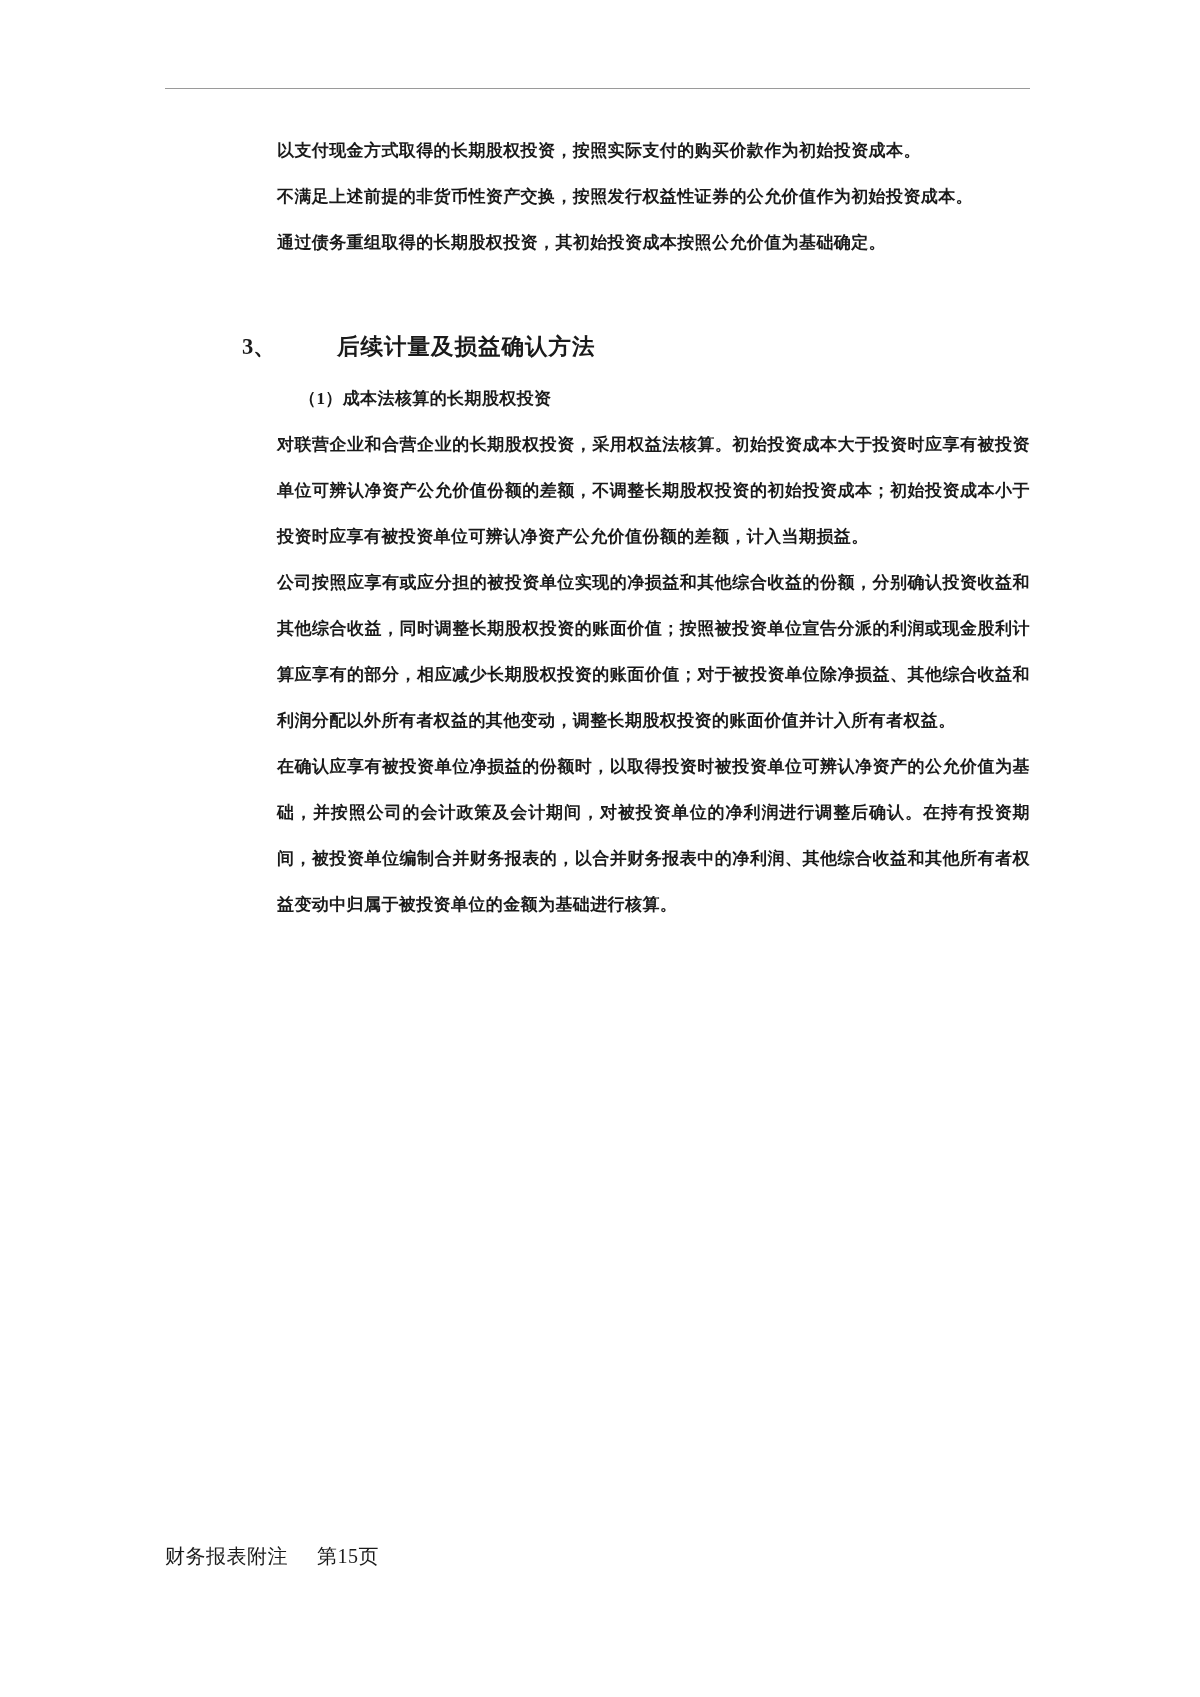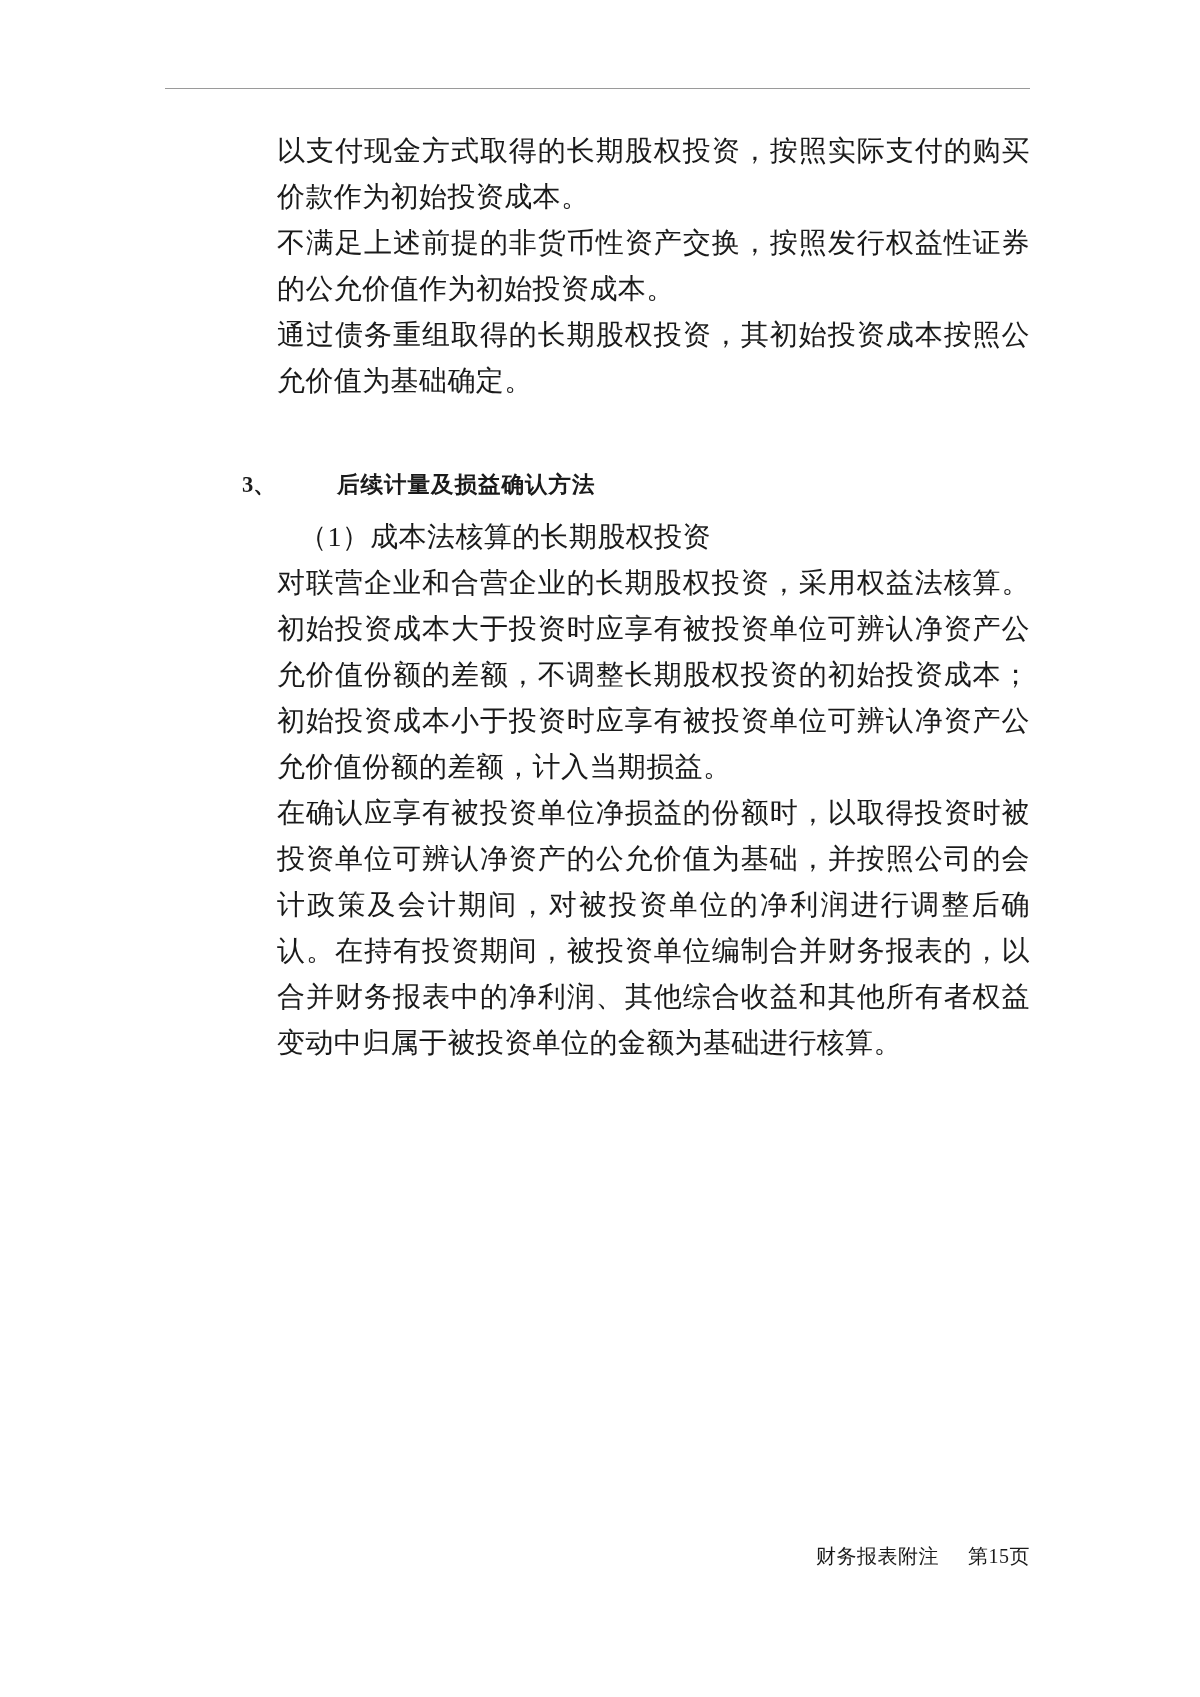--- a/index.html
+++ b/index.html
@@ -33,25 +33,26 @@
     background: #9a9a9a;
   }
   .content {
     position: absolute;
     left: 0;
     top: 128px;
     width: 865px;
   }
   p {
     margin: 0;
-    font-size: 28px;
+    font-size: 17px;
     line-height: 46px;
     letter-spacing: 0.4px;
     text-align: justify;
     text-justify: inter-ideograph;
+    font-weight: bold;
   }
   .para {
     text-indent: 0;
     padding-left: 112px;
   }
   .section-head {
     position: relative;
     padding-left: 0;
     margin-top: 58px;
     margin-bottom: 6px;
@@ -73,21 +74,21 @@
     text-align: right;
   }
   .sub-item {
     padding-left: 134px;
   }
   .footer {
     position: absolute;
     left: 0;
     top: 1543px;
     width: 865px;
-    text-align: right;
+    text-align: left;
     font-size: 20px;
     letter-spacing: 0.5px;
   }
   .footer .sep {
     display: inline-block;
     width: 18px;
   }
 </style>
 </head>
 <body>
@@ -104,20 +105,21 @@
       <p class="para">通过债务重组取得的长期股权投资，其初始投资成本按照公允价值为基础确定。</p>
 
       <div class="section-head">
         <span class="num">3、</span>
         <span class="head-text">后续计量及损益确认方法</span>
       </div>
 
       <p class="para sub-item">（1）成本法核算的长期股权投资</p>
 
       <p class="para">对联营企业和合营企业的长期股权投资，采用权益法核算。初始投资成本大于投资时应享有被投资单位可辨认净资产公允价值份额的差额，不调整长期股权投资的初始投资成本；初始投资成本小于投资时应享有被投资单位可辨认净资产公允价值份额的差额，计入当期损益。</p>
+      <p class="para">公司按照应享有或应分担的被投资单位实现的净损益和其他综合收益的份额，分别确认投资收益和其他综合收益，同时调整长期股权投资的账面价值；按照被投资单位宣告分派的利润或现金股利计算应享有的部分，相应减少长期股权投资的账面价值；对于被投资单位除净损益、其他综合收益和利润分配以外所有者权益的其他变动，调整长期股权投资的账面价值并计入所有者权益。</p>
       <p class="para">在确认应享有被投资单位净损益的份额时，以取得投资时被投资单位可辨认净资产的公允价值为基础，并按照公司的会计政策及会计期间，对被投资单位的净利润进行调整后确认。在持有投资期间，被投资单位编制合并财务报表的，以合并财务报表中的净利润、其他综合收益和其他所有者权益变动中归属于被投资单位的金额为基础进行核算。</p>
 
     </div>
 
     <div class="footer">
       <span>财务报表附注</span>
       <span class="sep"></span>
       <span>第15页</span>
     </div>
 

